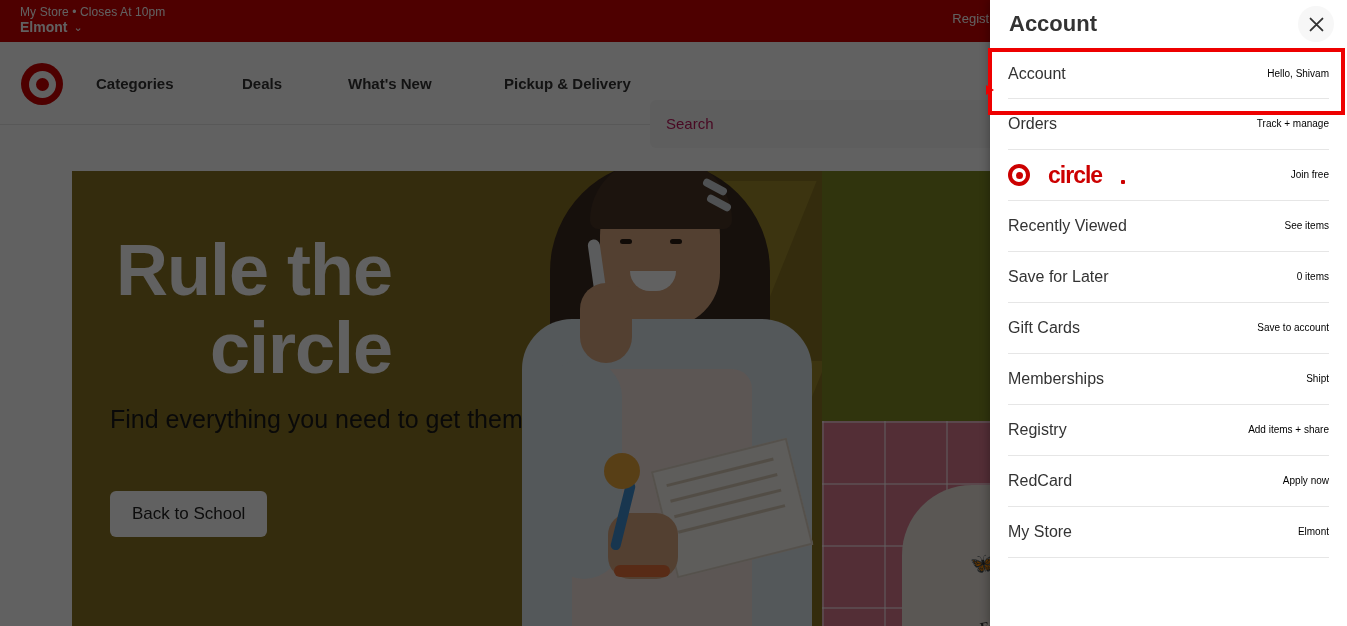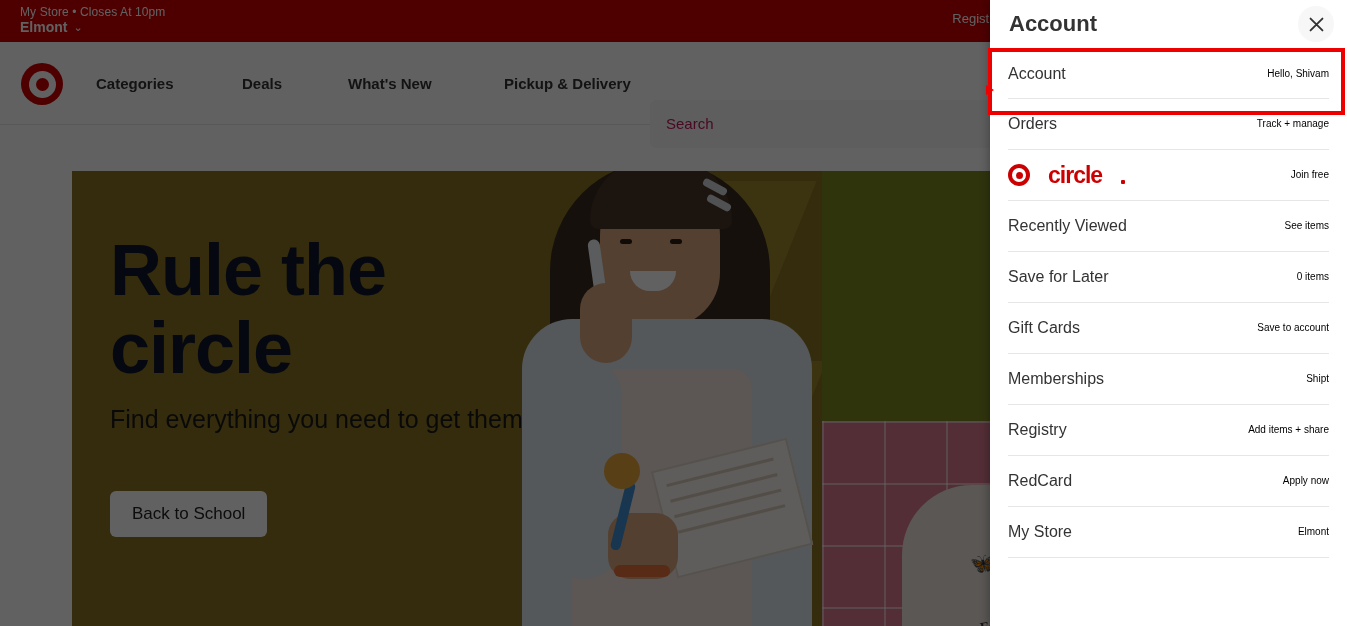--- a/index.html
+++ b/index.html
@@ -83,23 +83,24 @@
   .hero-bolt {
     position: absolute; left: 560px; top: 10px; width: 120px; height: 320px;
     background: #9d8a2c;
     transform: skewX(-22deg);
   }
   .hero-bolt2 {
     position: absolute; left: 640px; top: 190px; width: 70px; height: 220px;
     background: #9d8a2c; transform: skewX(-22deg);
   }
   .hero-title {
-    position: absolute; left: 38px; top: 60px;
-    font-size: 72px; font-weight: bold; color: #0f172a; line-height: 78px;
+    position: absolute; left: 44px; top: 60px;
+    font-size: 72px; font-weight: bold; color: #ffffff; line-height: 78px;
     letter-spacing: -1px;
+    text-align: right;
   }
   .hero-sub {
     position: absolute; left: 38px; top: 232px;
     font-size: 25px; color: #1a1a1a; line-height: 32px;
   }
   .hero-cta {
     position: absolute; left: 38px; top: 320px;
     padding: 13px 22px; background: #fff; border-radius: 6px;
     font-size: 17px; color: #222; line-height: 20px; border: none;
     font-family: "Liberation Sans", sans-serif;

